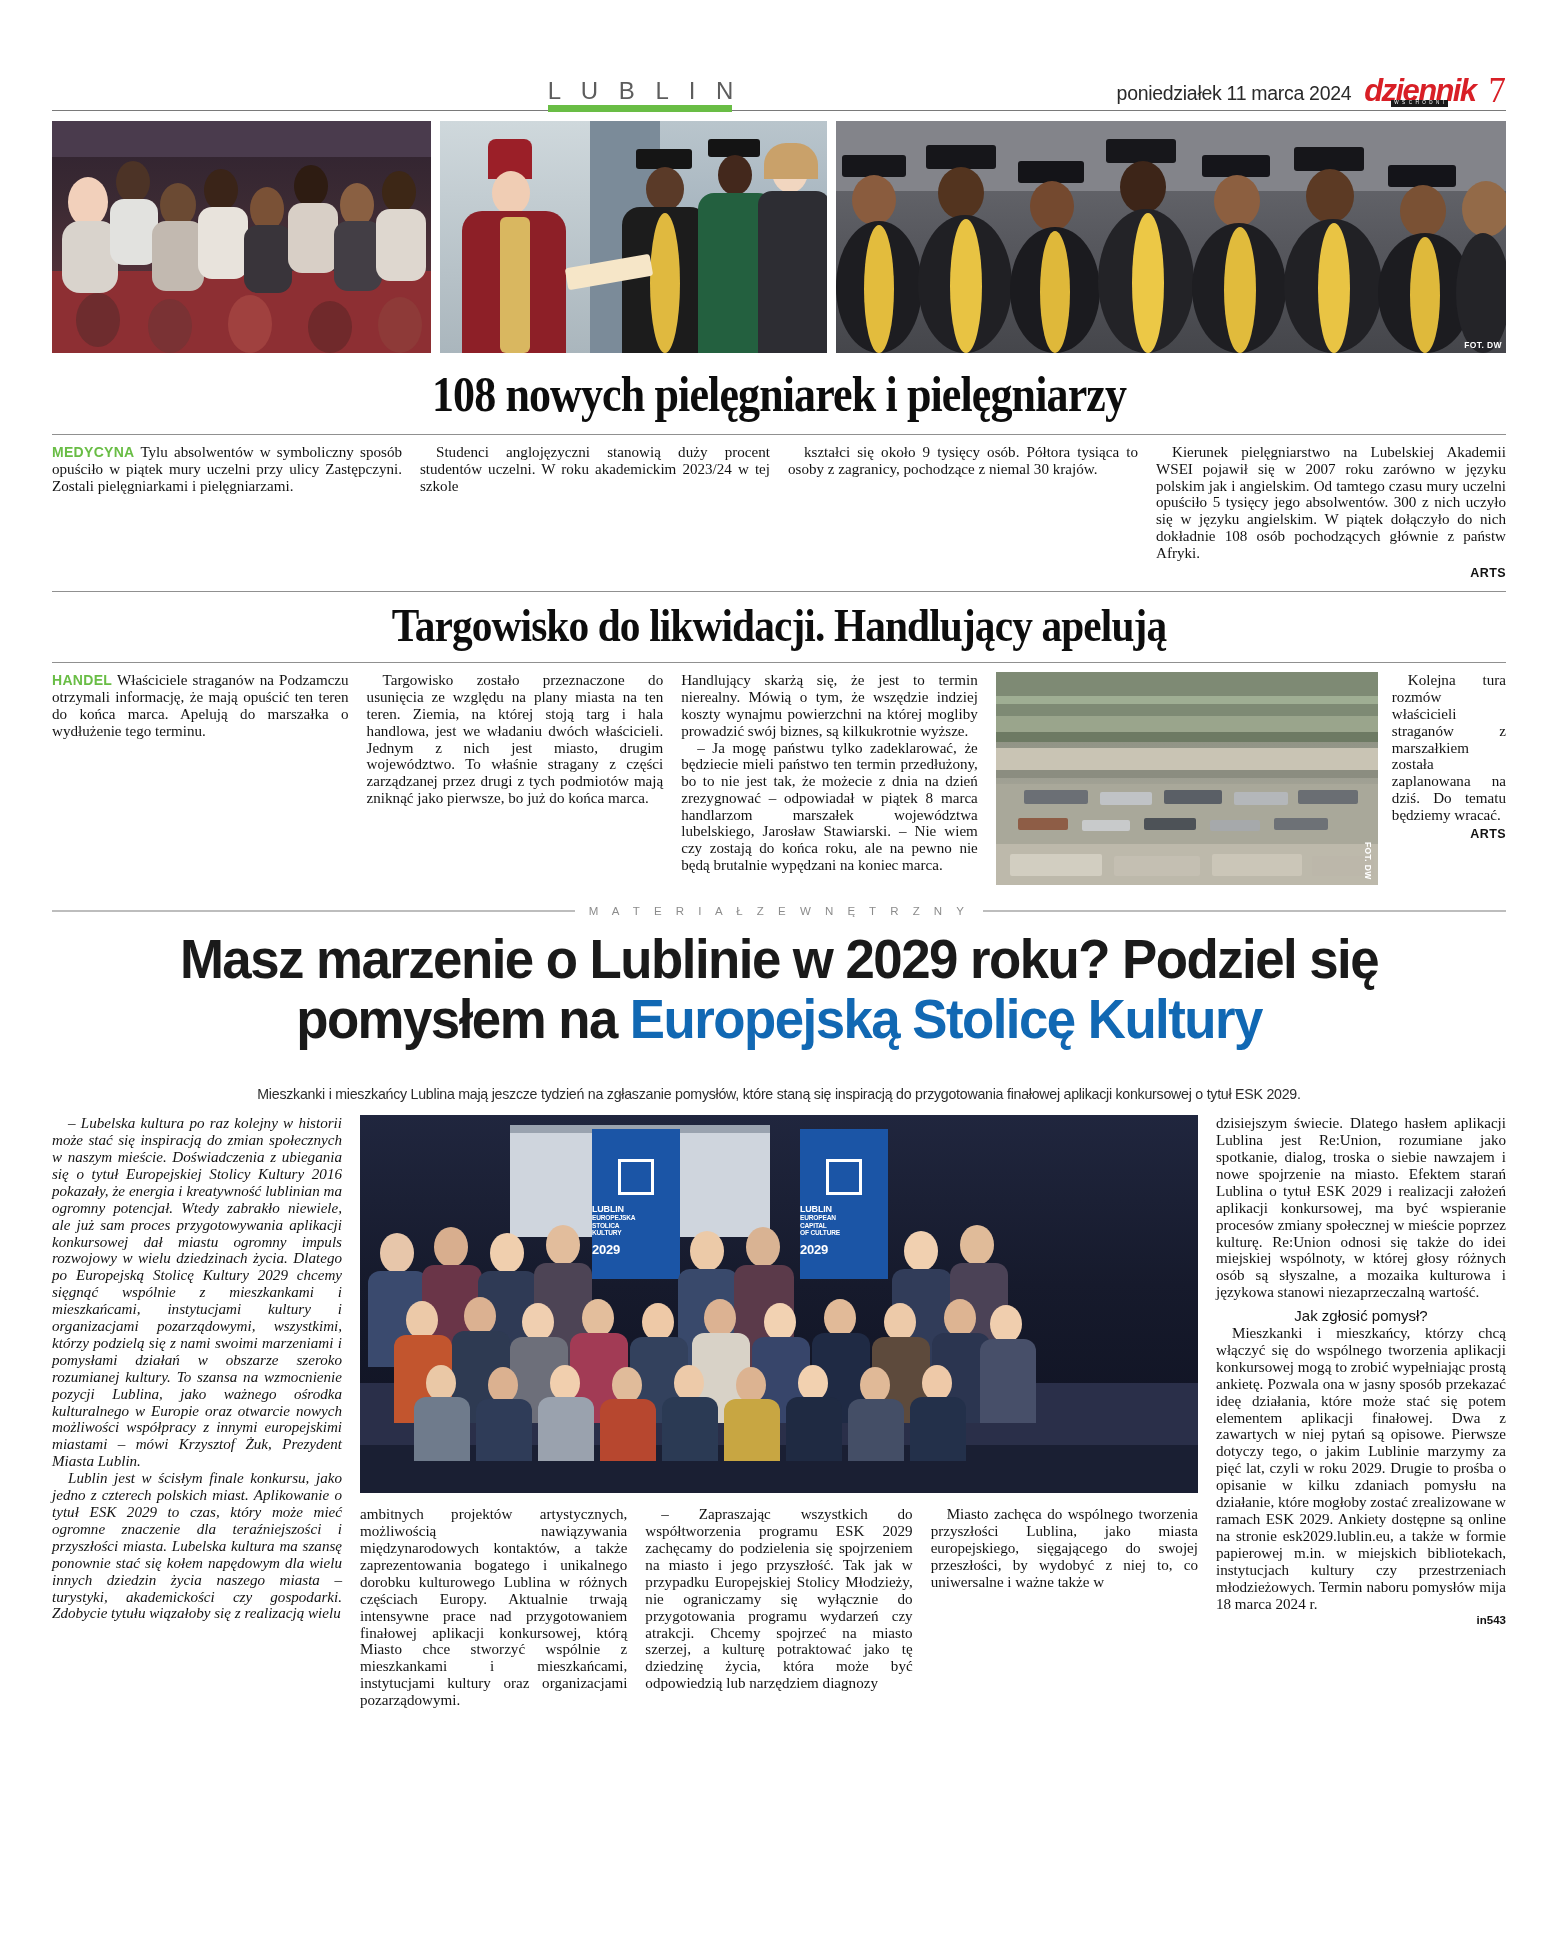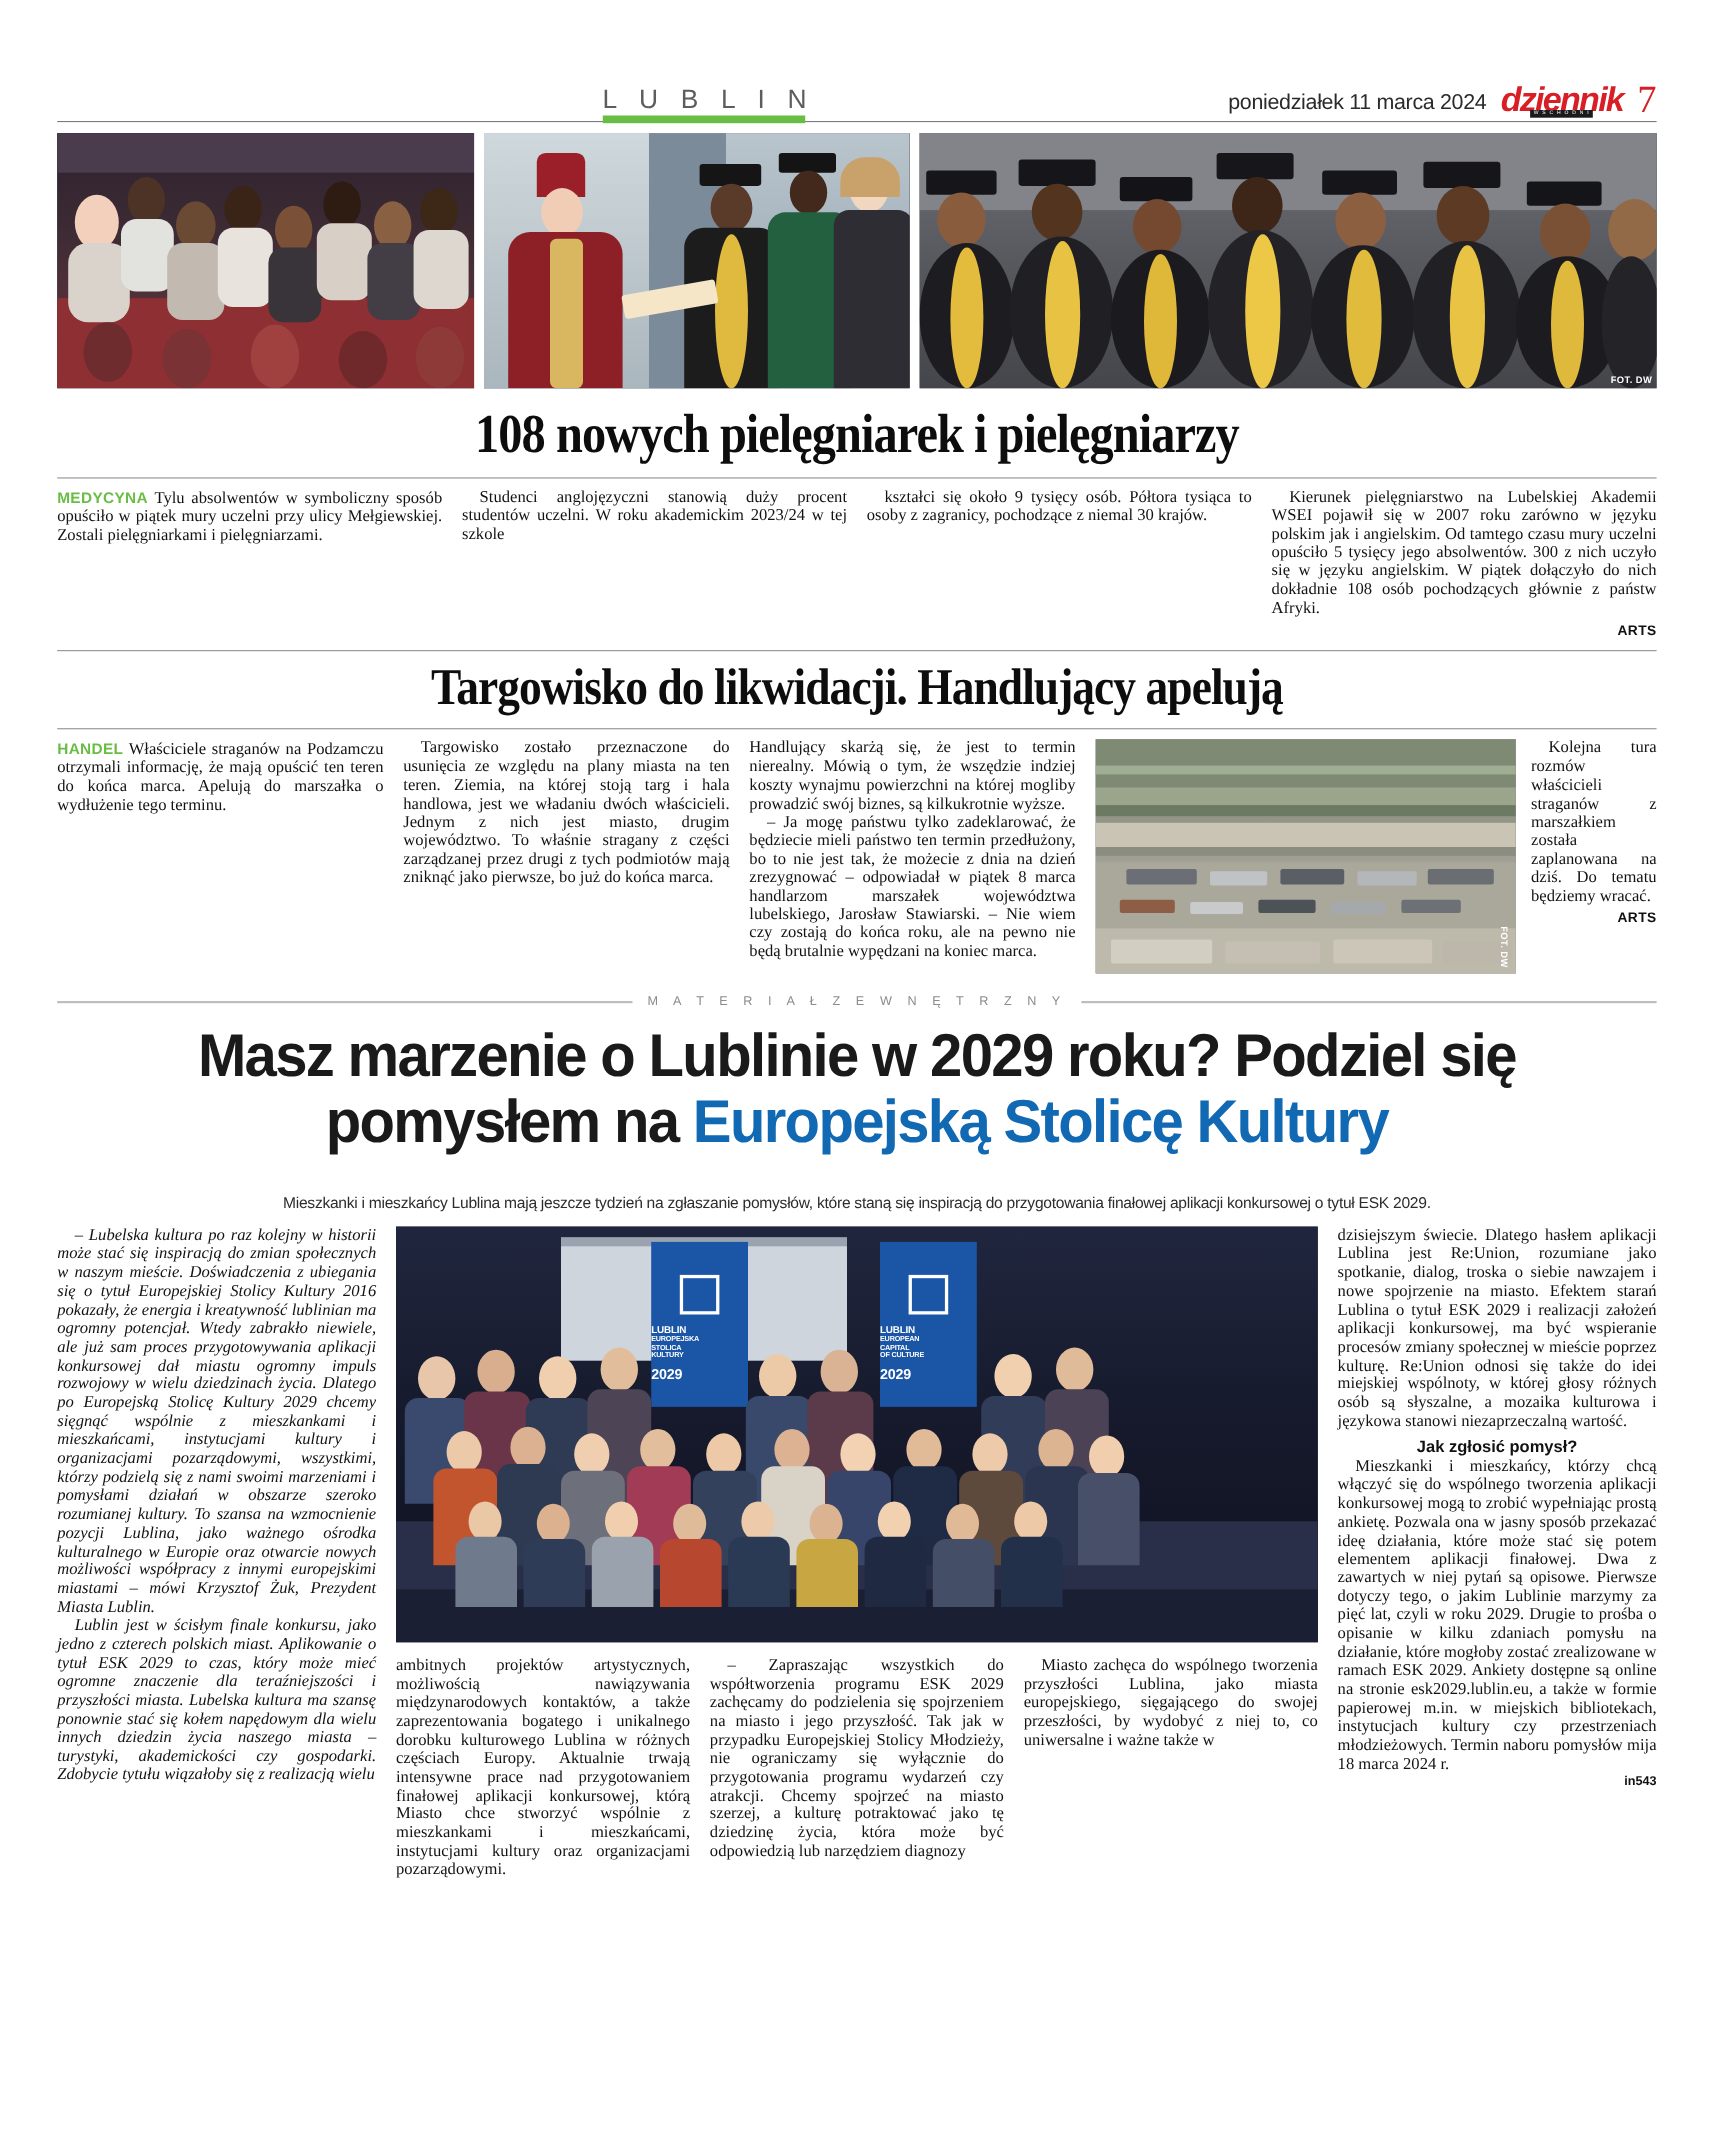--- a/index.html
+++ b/index.html
@@ -225,21 +225,21 @@
   .ad-lead {
     font-family: "Liberation Sans", sans-serif;
     font-size: 14.2px;
     text-align: center;
     color: #2d2d2d;
     margin-top: 14px;
     letter-spacing: -0.25px;
   }
   .ad-sub {
     font-family: "Liberation Sans", sans-serif;
-    font-weight: bold;
+    font-weight: normal;
     font-size: 15px;
     text-align: center;
     color: #111;
     margin: 2px 0 0 0;
   }
   .ad-photo {
     width: 680px;
     height: 378px;
     position: relative;
     overflow: hidden;
@@ -384,21 +384,21 @@
     </div>
   </div>
 
   <div style="margin-top:16px;">
     <h1 class="headline-serif" style="font-size:50px;margin:0 0 14px 0;">108 nowych pielęgniarek i pielęgniarzy</h1>
 
     <div class="rule-thin" style="margin-bottom:9px;"></div>
 
     <div class="cols">
       <div class="col">
-        <p class="noindent"><span class="kicker">MEDYCYNA</span> <span>Tylu absolwentów w symboliczny sposób opuściło w piątek mury uczelni przy ulicy Mełgiewskiej. Zostali pielęgniarkami i pielęgniarzami.</span></p>
+        <p class="noindent"><span class="kicker">MEDYCYNA</span> <span>Tylu absolwentów w symboliczny sposób opuściło w piątek mury uczelni przy ulicy Zastępczyni. Zostali pielęgniarkami i pielęgniarzami.</span></p>
       </div>
       <div class="col">
         <p>Studenci anglojęzyczni stanowią duży procent studentów uczelni. W roku akademickim 2023/24 w tej szkole</p>
       </div>
       <div class="col">
         <p>kształci się około 9 tysięcy osób. Półtora tysiąca to osoby z zagranicy, pochodzące z niemal 30 krajów.</p>
       </div>
       <div class="col">
         <p>Kierunek pielęgniarstwo na Lubelskiej Akademii WSEI pojawił się w 2007 roku zarówno w języku polskim jak i angielskim. Od tamtego czasu mury uczelni opuściło 5 tysięcy jego absolwentów. 300 z nich uczyło się w języku angielskim. W piątek dołączyło do nich dokładnie 108 osób pochodzących głównie z państw Afryki.</p>
         <div class="byline">ARTS</div>

